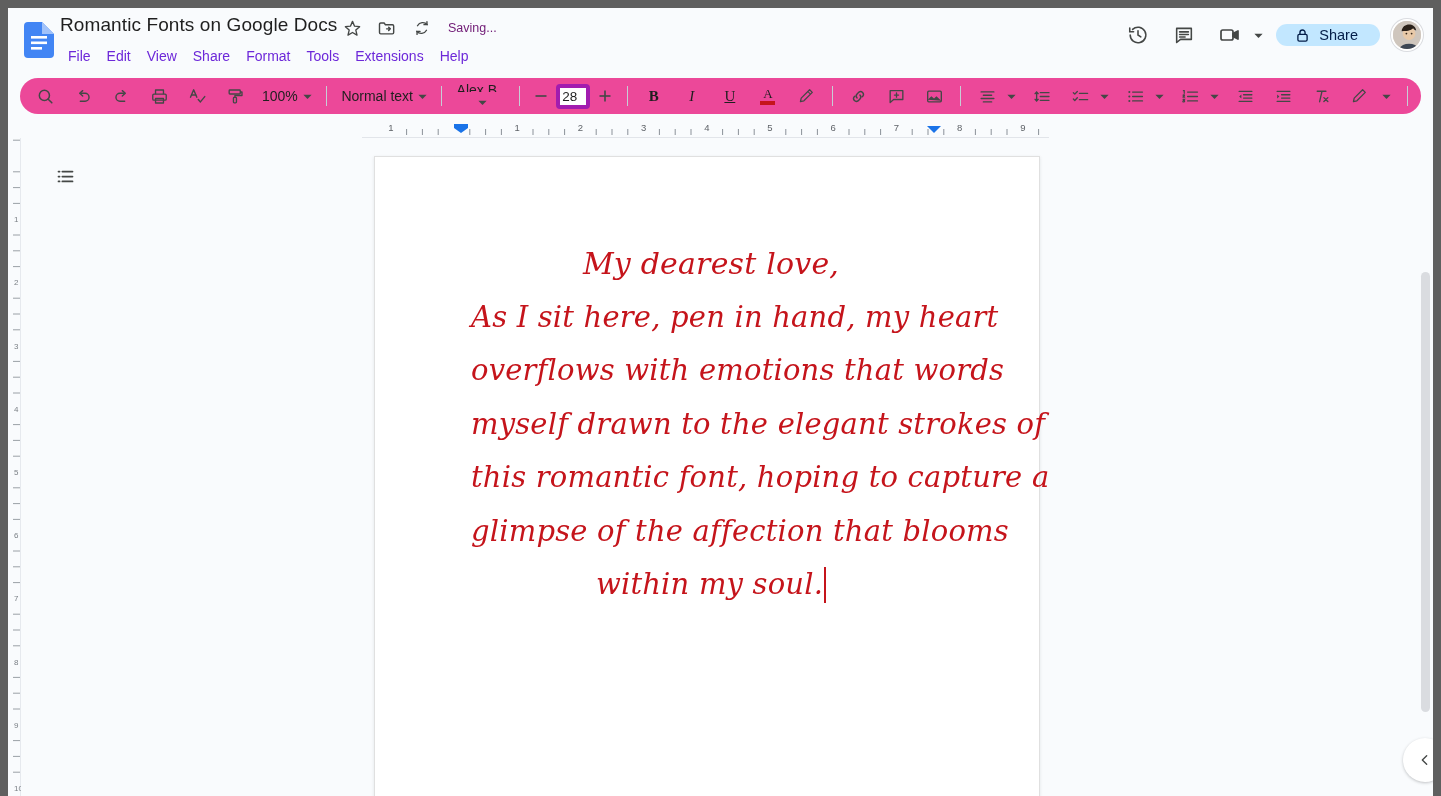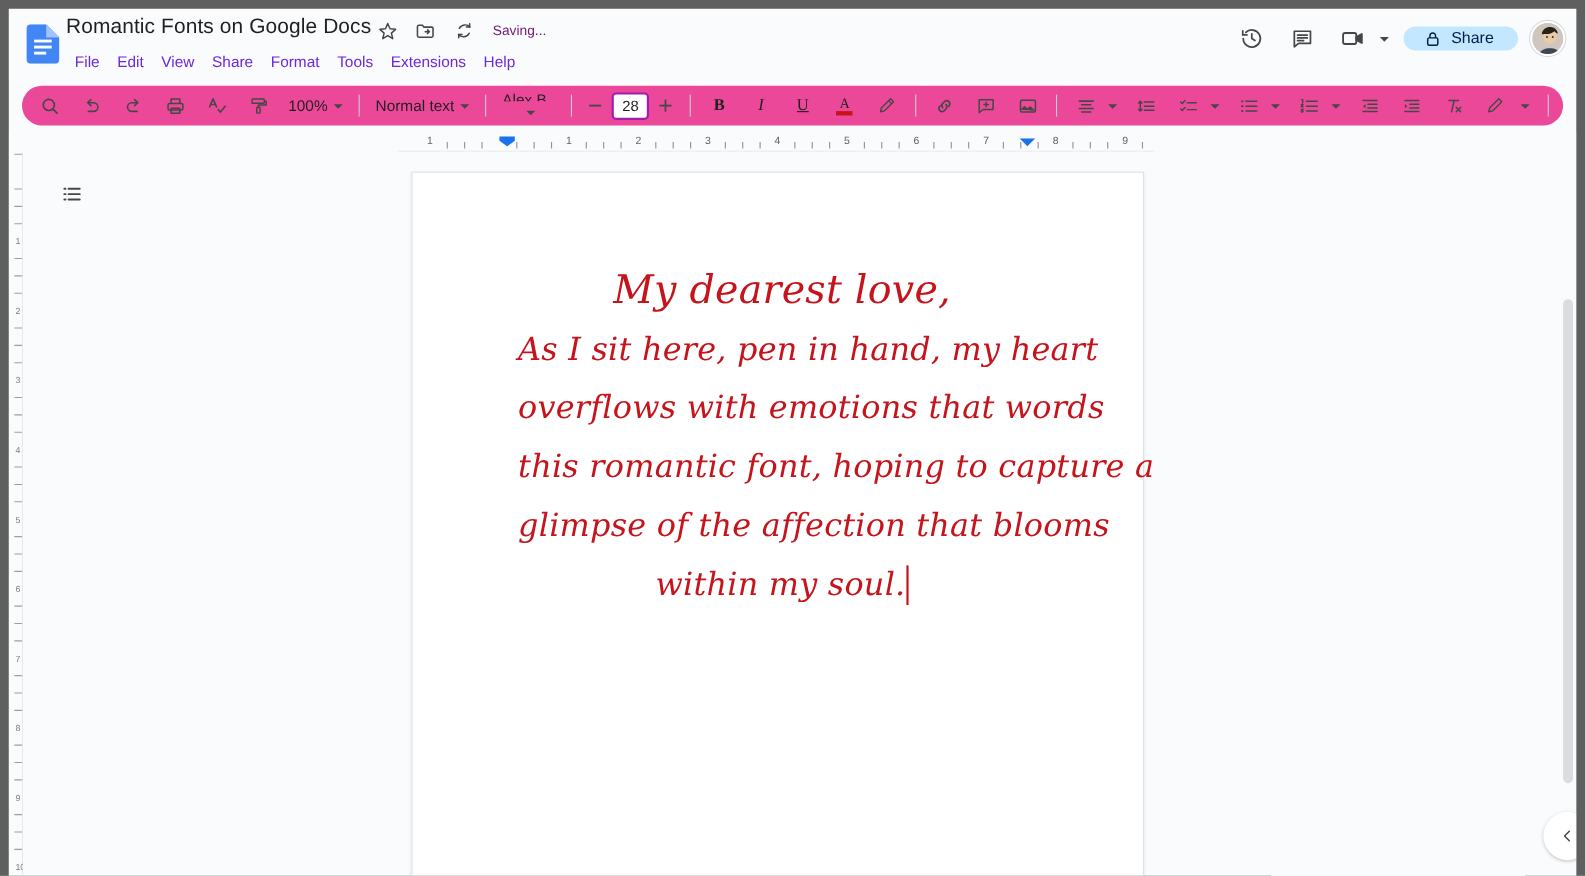--- a/index.html
+++ b/index.html
@@ -103,22 +103,22 @@
   .font-sel { width: 96px; flex-direction: column; }
   .zoom-sel { width: 74px; }
   .sel-label { flex: 1; overflow: hidden; text-overflow: ellipsis; }
   .fontsize-group { display: flex; align-items: center; gap: 2px; margin: 0 2px; }
   .fs-btn {
     width: 26px; height: 26px; border-radius: 50%;
     display: flex; align-items: center; justify-content: center;
     color: #444746; cursor: pointer; font-size: 17px;
   }
   .fs-input {
-    width: 34px; height: 25px; border: 2px solid #a21caf; border-radius: 4px;
-    background: #fff; text-align: center; font-size: 13.5px; color: #1f1f1f;
+    width: 34px; height: 25px; border: 4px solid #a21caf; border-radius: 4px;
+    background: #fff; text-align: left; font-size: 13.5px; color: #1f1f1f;
     font-family: "Liberation Sans", sans-serif;
   }
   .caret { width: 16px; height: 16px; display:flex; align-items:center; justify-content:center; color:#444746; }
   .tb-right { margin-left: auto; display: flex; align-items: center; }
 
   
   .ruler-h {
     position: absolute; left: 0; top: 112px;
     width: 1425px; height: 18px;
     background: #f9fbfd;
@@ -156,21 +156,21 @@
   }
   .doc-line {
     font-family: "DejaVu Serif", serif;
     font-style: italic;
     color: #c5141b;
     font-size: 29px;
     line-height: 53.5px;
     white-space: nowrap;
     letter-spacing: .2px;
   }
-  .doc-line.first { font-size: 36px; }
+  .doc-line.first { font-size: 30px; }
   .cursor {
     display: inline-block; width: 2px; height: 36px;
     background: #c5141b; vertical-align: -9px; margin-left: 1px;
     animation: blink 1.06s step-end infinite;
   }
   @keyframes blink { 50% { opacity: 0; } }
 
   
   .scrollbar-track {
     position: absolute; right: 4px; top: 132px;
@@ -616,20 +616,21 @@
         <path d="M4 6.4h1.2M4 12h1.2M4 17.6h1.2"></path>
         <path d="M8.4 6.4h11.6M8.4 12h11.6M8.4 17.6h11.6"></path>
       </svg>
     </div>
 
     <div class="page">
       <div class="doc-body">
         <div class="doc-line first">My dearest love,</div>
         <div class="doc-line">As I sit here, pen in hand, my heart</div>
         <div class="doc-line">overflows with emotions that words</div>
+        <div class="doc-line">myself drawn to the elegant strokes of</div>
         <div class="doc-line">this romantic font, hoping to capture a</div>
         <div class="doc-line">glimpse of the affection that blooms</div>
         <div class="doc-line">
           <span>within my soul.</span><span class="cursor"></span>
         </div>
       </div>
     </div>
 
     <div class="scrollbar-track"></div>
     <div class="scrollbar-thumb"></div>

